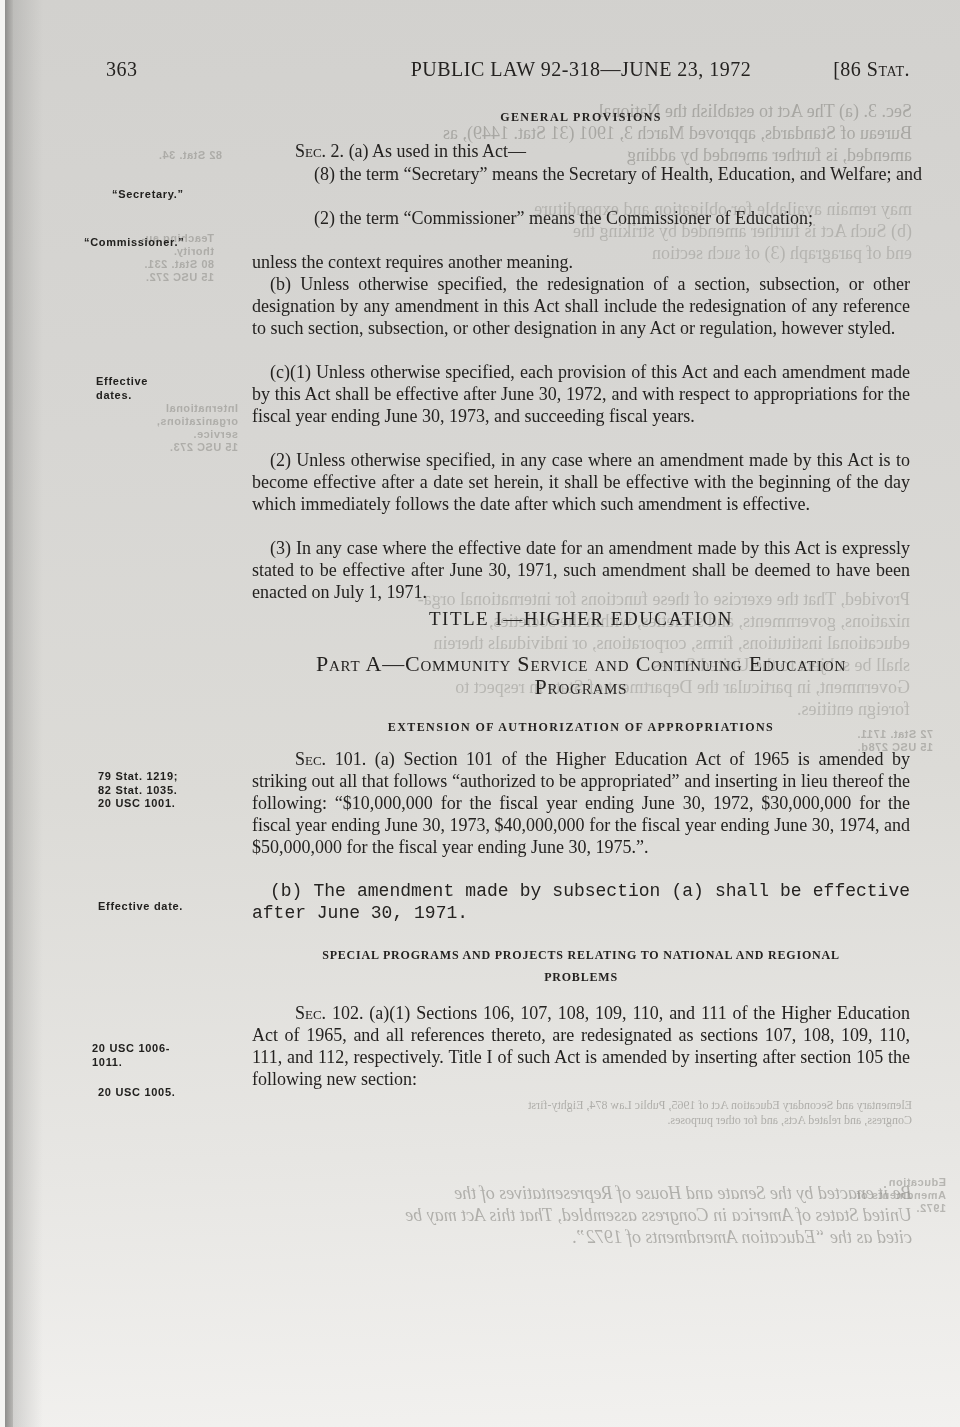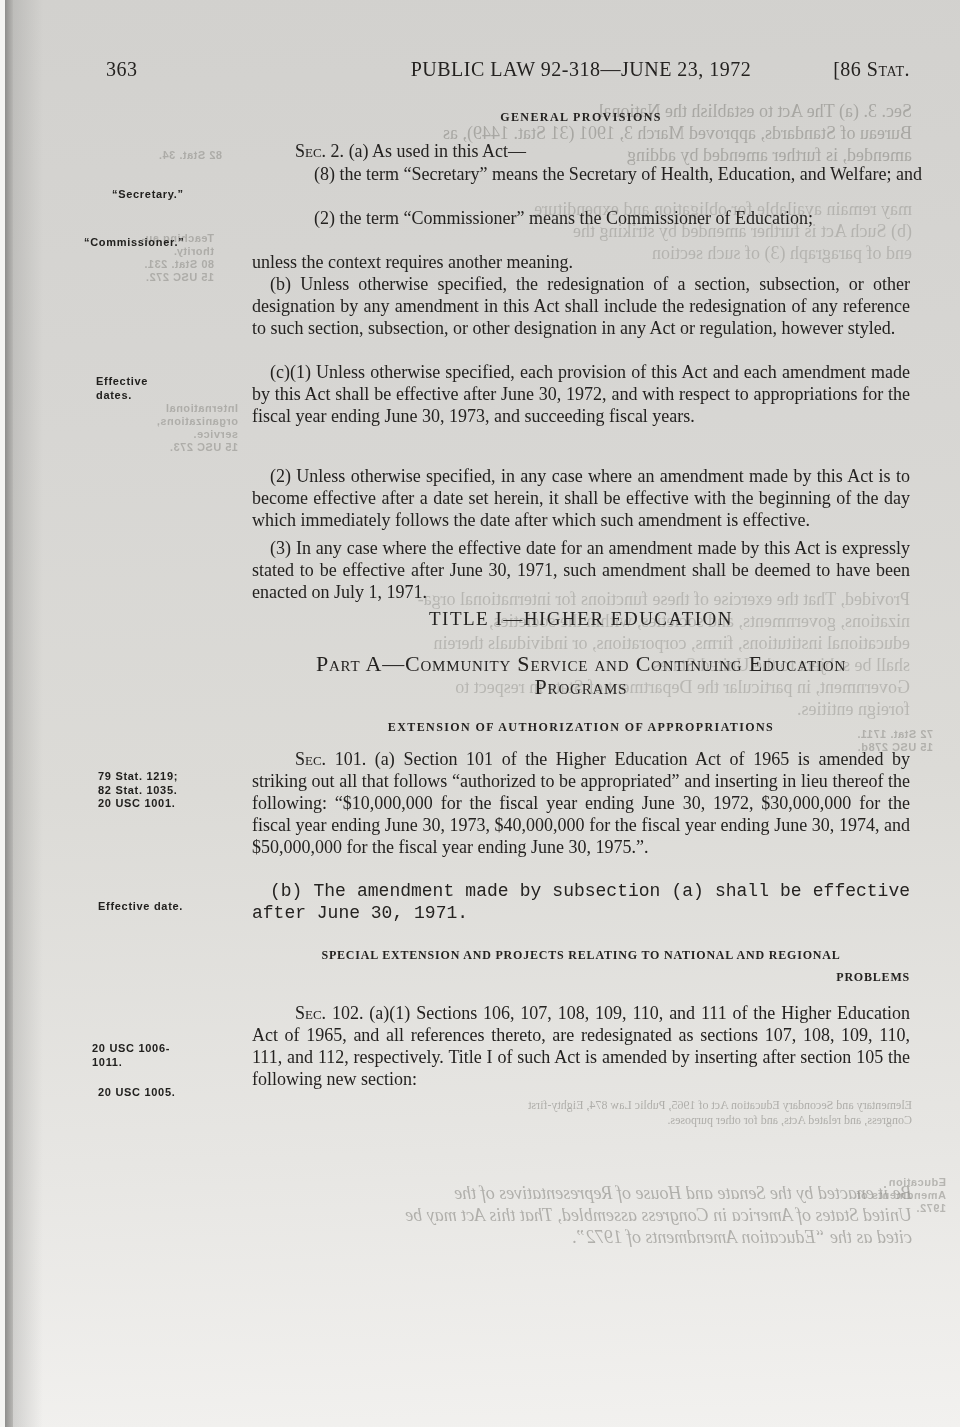--- a/index.html
+++ b/index.html
@@ -104,29 +104,29 @@
   <div class="layer col center heading-small" style="top:106px;">GENERAL PROVISIONS</div>
 
   <div class="layer col body-text p-secindent" style="top:140px;"><span class="sc">Sec. 2.</span><span> (a) As used in this Act—</span></div>
 
   <div class="layer col body-text subitem" style="top:163px;">(8) the term “Secretary” means the Secretary of Health, Education, and Welfare; and</div>
   <div class="layer col body-text subitem" style="top:207px;">(2) the term “Commissioner” means the Commissioner of Education;</div>
   <div class="layer col body-text flush" style="top:251px;">unless the context requires another meaning.</div>
 
   <div class="layer col body-text p-indent" style="top:273px;">(b) Unless otherwise specified, the redesignation of a section, subsection, or other designation by any amendment in this Act shall include the redesignation of any reference to such section, subsection, or other designation in any Act or regulation, however styled.</div>
   <div class="layer col body-text p-indent" style="top:361px;">(c)(1) Unless otherwise specified, each provision of this Act and each amendment made by this Act shall be effective after June 30, 1972, and with respect to appropriations for the fiscal year ending June 30, 1973, and succeeding fiscal years.</div>
-  <div class="layer col body-text p-indent" style="top:449px;margin-top:16px;">(2) Unless otherwise specified, in any case where an amendment made by this Act is to become effective after a date set herein, it shall be effective with the beginning of the day which immediately follows the date after which such amendment is effective.</div>
+  <div class="layer col body-text p-indent" style="top:449px;">(2) Unless otherwise specified, in any case where an amendment made by this Act is to become effective after a date set herein, it shall be effective with the beginning of the day which immediately follows the date after which such amendment is effective.</div>
   <div class="layer col body-text p-indent" style="top:537px;">(3) In any case where the effective date for an amendment made by this Act is expressly stated to be effective after June 30, 1971, such amendment shall be deemed to have been enacted on July 1, 1971.</div>
 
   <div class="layer col center title-main" style="top:608px;">TITLE I—HIGHER EDUCATION</div>
   <div class="layer col center part-line" style="top:652px;">Part A—Community Service and Continuing Education</div>
   <div class="layer col center part-line" style="top:675px;">Programs</div>
   <div class="layer col center heading-small" style="top:716px;">EXTENSION OF AUTHORIZATION OF APPROPRIATIONS</div>
 
   <div class="layer col body-text p-secindent" style="top:748px;"><span class="sc">Sec. 101.</span><span> (a) Section 101 of the Higher Education Act of 1965 is amended by striking out all that follows “authorized to be appropriated” and inserting in lieu thereof the following: “$10,000,000 for the fiscal year ending June 30, 1972, $30,000,000 for the fiscal year ending June 30, 1973, $40,000,000 for the fiscal year ending June 30, 1974, and $50,000,000 for the fiscal year ending June 30, 1975.”.</span></div>
   <div class="layer col body-text p-indent" style="top:880px;font-family:Liberation Mono, monospace;">(b) The amendment made by subsection (a) shall be effective after June 30, 1971.</div>
 
-  <div class="layer col center heading-small" style="top:944px;letter-spacing:0.8px;">SPECIAL EXTENSION AND PROJECTS RELATING TO NATIONAL AND REGIONAL</div>
-  <div class="layer col center heading-small" style="top:966px;letter-spacing:0.8px;text-align:right;">PROBLEMS</div>
+  <div class="layer col center heading-small" style="top:944px;letter-spacing:0.8px;">SPECIAL PROGRAMS AND PROJECTS RELATING TO NATIONAL AND REGIONAL</div>
+  <div class="layer col center heading-small" style="top:966px;letter-spacing:0.8px;">PROBLEMS</div>
 
   <div class="layer col body-text p-secindent" style="top:1002px;"><span class="sc">Sec. 102.</span><span> (a)(1) Sections 106, 107, 108, 109, 110, and 111 of the Higher Education Act of 1965, and all references thereto, are redesignated as sections 107, 108, 109, 110, 111, and 112, respectively. Title I of such Act is amended by inserting after section 105 the following new section:</span></div>
 
 </div>
 
 </body></html>

